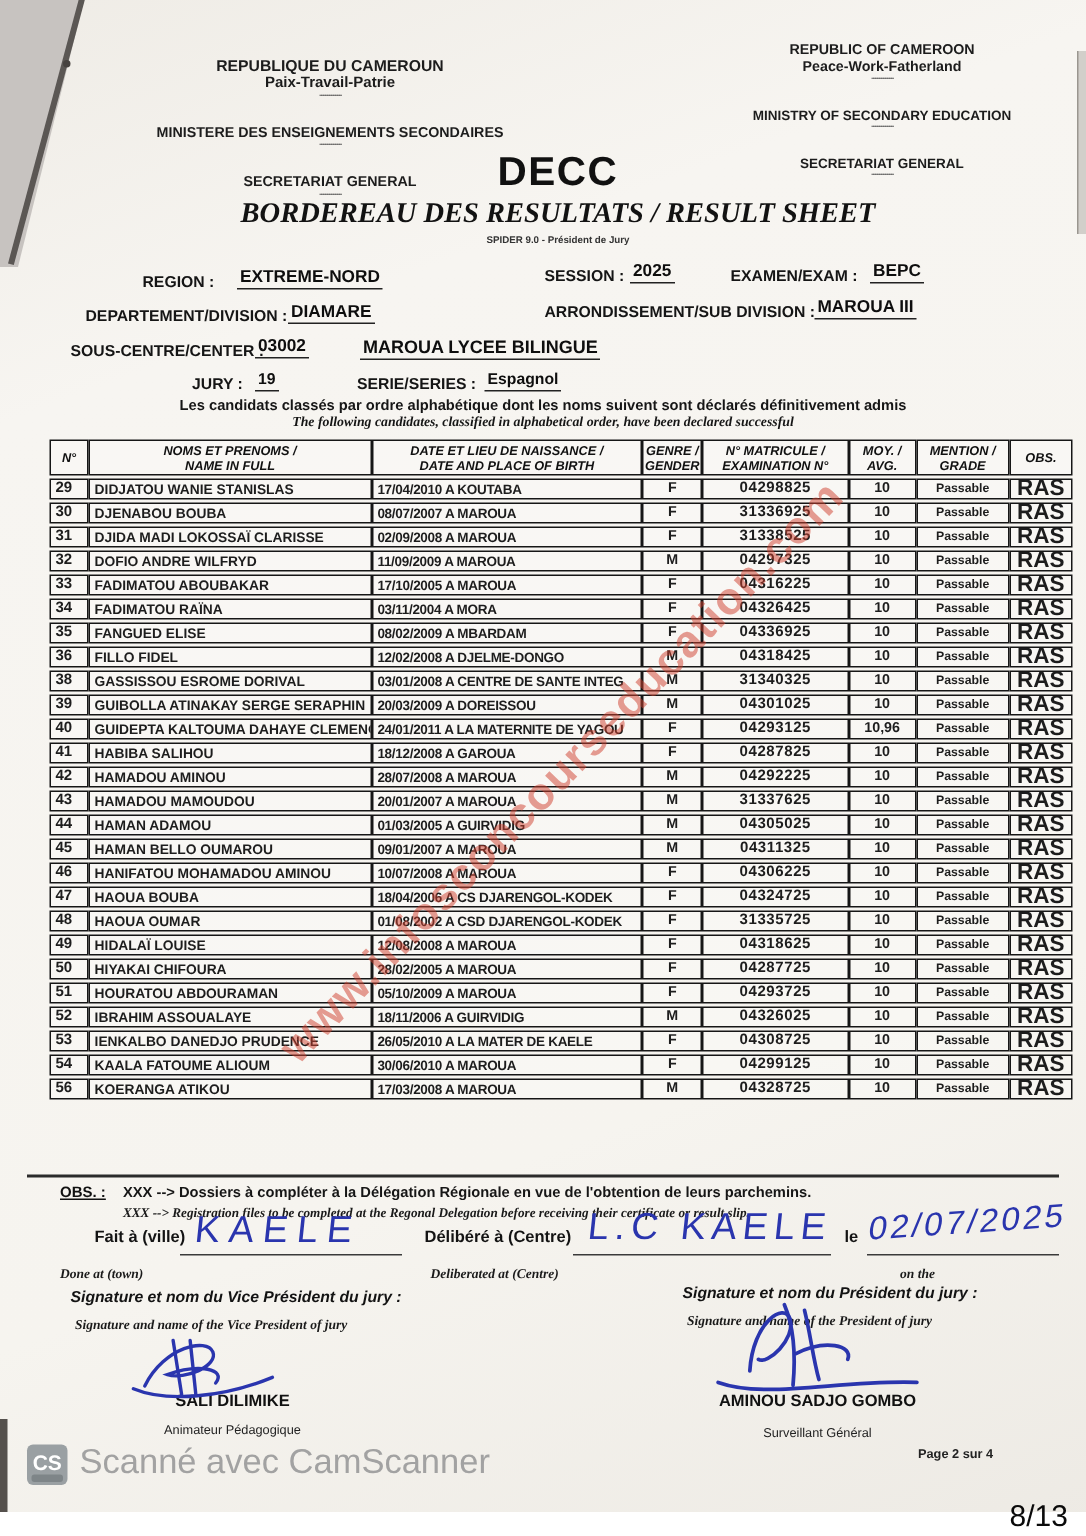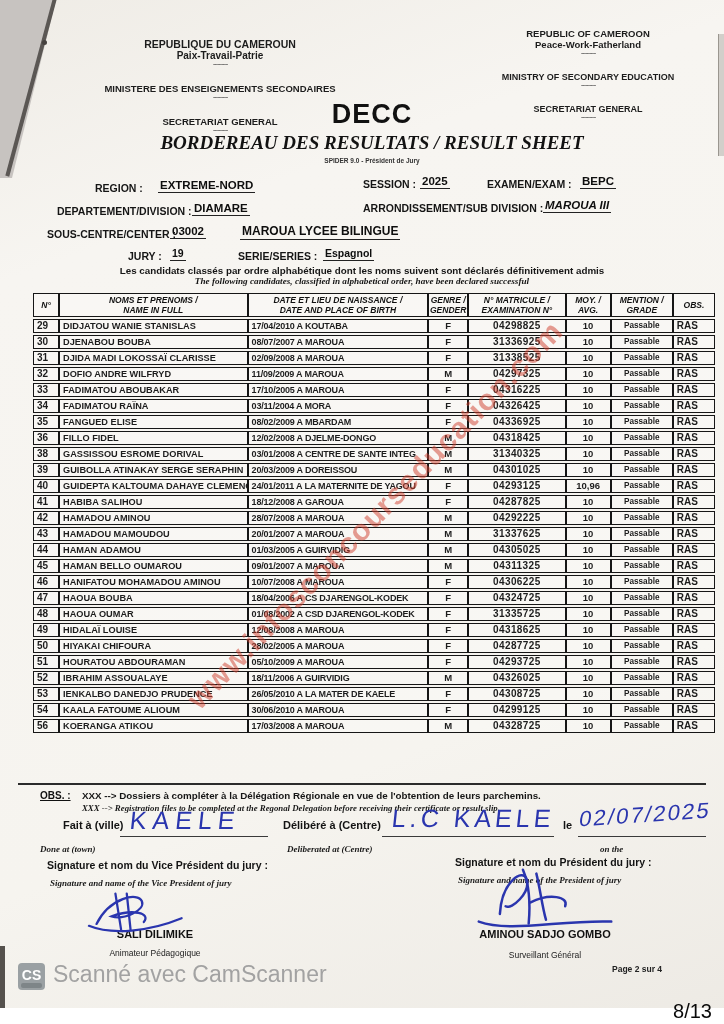--- a/index.html
+++ b/index.html
@@ -43,36 +43,36 @@
   th,td{border:1.2px solid #161616;overflow:hidden;white-space:nowrap;background:rgba(255,255,255,0.25);}
   th{font-size:8.5px;font-style:italic;font-weight:bold;text-align:center;padding:1px 0;line-height:1.2;color:#111;}
   td{height:12px;line-height:12px;font-weight:bold;color:#1d1d1d;padding:0 3px;}
   td.c0{text-align:left;font-size:10px;}
   td.c1{text-align:left;font-size:9.2px;}
   td.c2{text-align:left;font-size:9px;letter-spacing:-0.2px;}
   td.c3{text-align:center;font-size:9.5px;}
   td.c4{text-align:center;font-size:10px;letter-spacing:.4px;}
   td.c5{text-align:center;font-size:9.5px;}
   td.c6{text-align:center;font-size:8.2px;}
-  td.c7{font-size:10px;}
+  td.c7{text-align:center;font-size:15px;}
   
   .watermark{position:absolute;left:70px;top:498px;width:610px;text-align:center;
              transform:rotate(-46deg);font-size:30px;font-weight:bold;letter-spacing:1px;
              opacity:.5;pointer-events:none;z-index:5;}
   
   .rule{position:absolute;left:18px;top:783px;width:688px;border-top:2.5px solid #2b2b2b;}
   .obs-label{position:absolute;left:40px;top:790px;font-weight:bold;font-size:10px;text-decoration:underline;color:#111;}
   .obs-fr{position:absolute;left:82px;top:790px;font-weight:bold;font-size:9.8px;color:#161616;white-space:nowrap;text-align:right;}
   .obs-en{position:absolute;left:82px;top:803px;font-weight:bold;font-style:italic;font-size:8.8px;
           font-family:"Liberation Serif",serif;color:#1a1a1a;white-space:nowrap;}
   .ffl{position:absolute;font-weight:bold;font-size:11px;color:#131313;white-space:nowrap;}
   .ffe{position:absolute;font-weight:bold;font-style:italic;font-size:9px;font-family:"Liberation Serif",serif;color:#1a1a1a;white-space:nowrap;}
   .hand{position:absolute;color:#2a35ae;font-size:25px;letter-spacing:6px;transform:skewX(-6deg);white-space:nowrap;}
   .uline{position:absolute;border-bottom:1.6px solid #3a3a3a;}
-  .sig-label-fr{position:absolute;font-weight:bold;font-size:10.5px;color:#131313;white-space:nowrap;}
+  .sig-label-fr{position:absolute;font-weight:bold;font-size:10.5px;color:#131313;white-space:nowrap;font-style:italic;}
   .sig-label-en{position:absolute;font-weight:bold;font-style:italic;font-size:9px;font-family:"Liberation Serif",serif;color:#1a1a1a;white-space:nowrap;}
   .sig-name{position:absolute;text-align:center;font-weight:bold;font-size:11px;color:#111;}
   .sig-role{position:absolute;text-align:center;font-size:8.5px;color:#222;}
   .sig-svg{position:absolute;z-index:6;}
   .page-note{position:absolute;left:612px;top:964px;font-weight:bold;font-size:8.5px;color:#222;}
   
   .cs-badge{position:absolute;left:18px;top:963px;width:27px;height:27px;border-radius:4px;background:#9aa0a3;
             color:#fff;font-weight:bold;font-size:14px;text-align:center;line-height:24px;}
   .cs-badge::after{content:"";position:absolute;left:3px;right:3px;bottom:2px;height:5px;border-radius:2px;background:#7e8588;}
   .cs-text{position:absolute;left:53px;top:961px;font-size:23px;color:#a2a2a2;}
@@ -116,21 +116,21 @@
   <span class="lab" style="left:95px;top:182px;">REGION :</span>
   <span class="inline-val val" style="left:158px;top:179px;">EXTREME-NORD</span>
   <span class="lab" style="left:363px;top:178px;">SESSION :</span>
   <span class="inline-val val" style="left:420px;top:175px;">2025</span>
   <span class="lab" style="left:487px;top:178px;">EXAMEN/EXAM :</span>
   <span class="inline-val val" style="left:580px;top:175px;">BEPC</span>
 
   <span class="lab" style="left:57px;top:205px;">DEPARTEMENT/DIVISION :</span>
   <span class="inline-val val" style="left:192px;top:202px;">DIAMARE</span>
   <span class="lab" style="left:363px;top:202px;">ARRONDISSEMENT/SUB DIVISION :</span>
-  <span class="inline-val val" style="left:543px;top:199px;font-style:italic;">MAROUA III</span>
+  <span class="inline-val val" style="left:543px;top:199px;">MAROUA III</span>
 
   <span class="lab" style="left:47px;top:228px;">SOUS-CENTRE/CENTER :</span>
   <span class="inline-val val" style="left:170px;top:225px;">03002</span>
   <span class="inline-val val" style="left:240px;top:224px;font-size:12px;">MAROUA LYCEE BILINGUE</span>
 
   <span class="lab" style="left:128px;top:250px;">JURY :</span>
   <span class="inline-val val" style="left:170px;top:247px;font-size:10.5px;">19</span>
   <span class="lab" style="left:238px;top:250px;">SERIE/SERIES :</span>
   <span class="inline-val val" style="left:323px;top:247px;font-size:10.5px;">Espagnol</span>
 

